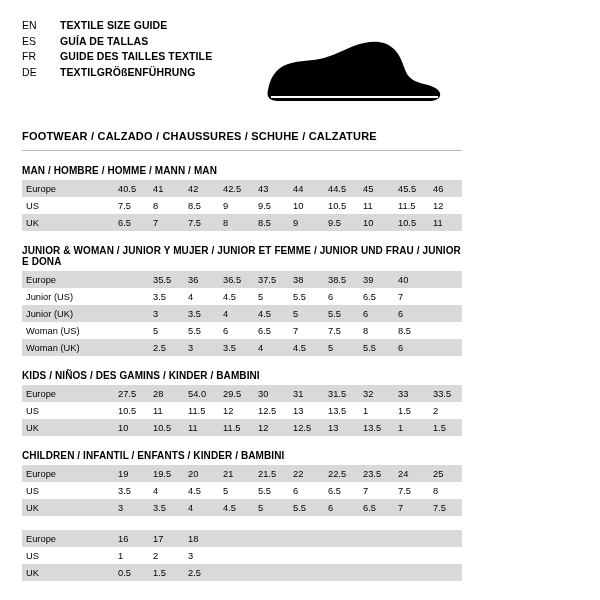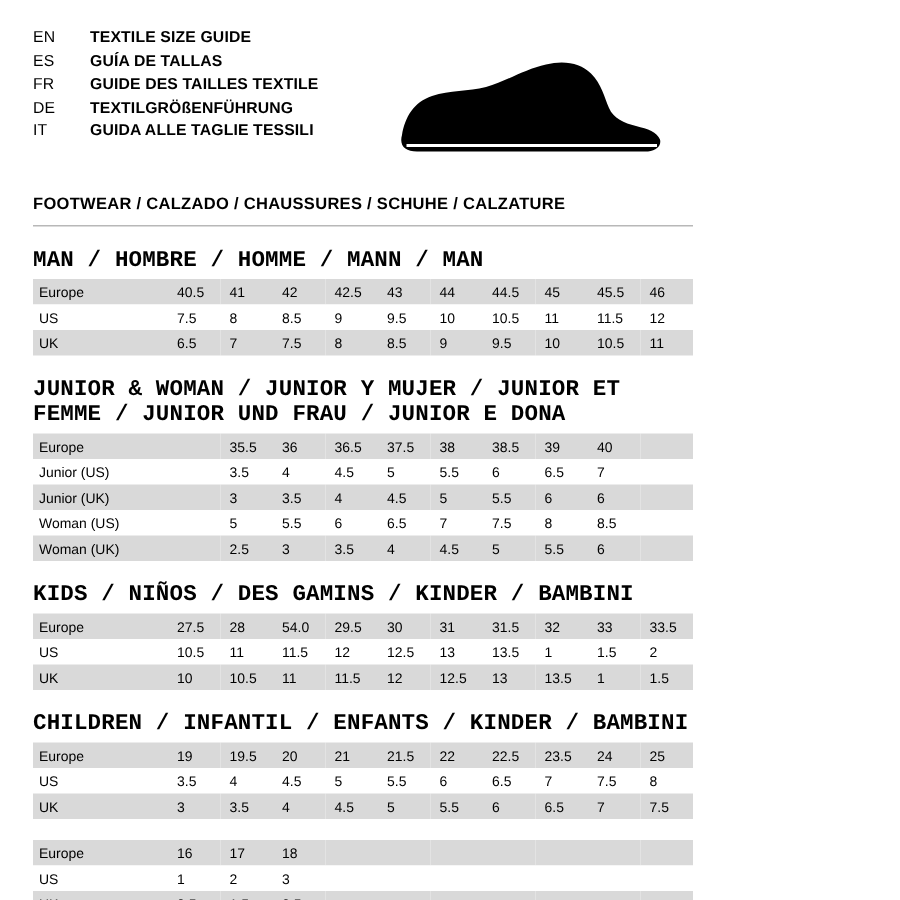--- a/index.html
+++ b/index.html
@@ -64,25 +64,24 @@
     border: 0;
     border-top: 1px solid #b8b8b8;
     margin: 8px 0 0 0;
   }
 
   
   .group {
     margin-top: 14px;
   }
   .group-title {
-    font-size: 15px;
+    font-size: 10px;
     font-weight: 700;
     letter-spacing: 0.1px;
     margin: 0 0 4px 0;
-    font-family: Liberation Mono, monospace;
   }
   table.sizes {
     border-collapse: collapse;
     width: 100%;
     table-layout: fixed;
   }
   table.sizes td {
     font-size: 9.3px;
     height: 17px;
     padding: 0 0 0 6px;
@@ -120,24 +119,20 @@
             <td class="lang-title">GUÍA DE TALLAS</td>
           </tr>
           <tr class="lang-row">
             <td class="lang-code">FR</td>
             <td class="lang-title">GUIDE DES TAILLES TEXTILE</td>
           </tr>
           <tr class="lang-row">
             <td class="lang-code">DE</td>
             <td class="lang-title">TEXTILGRÖßENFÜHRUNG</td>
           </tr>
-          <tr class="lang-row">
-            <td class="lang-code">IT</td>
-            <td class="lang-title">GUIDA ALLE TAGLIE TESSILI</td>
-          </tr>
         </tbody>
     </table>
 
     <svg class="shoe" viewBox="0 0 190 70">
       <path fill="#000000" d="M14 52 C16 40 22 30 34 26 C46 22 58 23 70 20 C84 16 96 8 110 5 C122 2 133 4 140 11 C147 18 149 27 152 34 C155 41 162 44 170 46 C178 48 184 50 186 55 C187 59 184 62 178 63 L24 63 C16 63 12 59 14 52 Z"></path>
       <path fill="#ffffff" d="M17 58 L184 58 L184 60 L17 60 Z"></path>
     </svg>
   </div>
 
   <div class="section-title">FOOTWEAR / CALZADO / CHAUSSURES / SCHUHE / CALZATURE</div>

